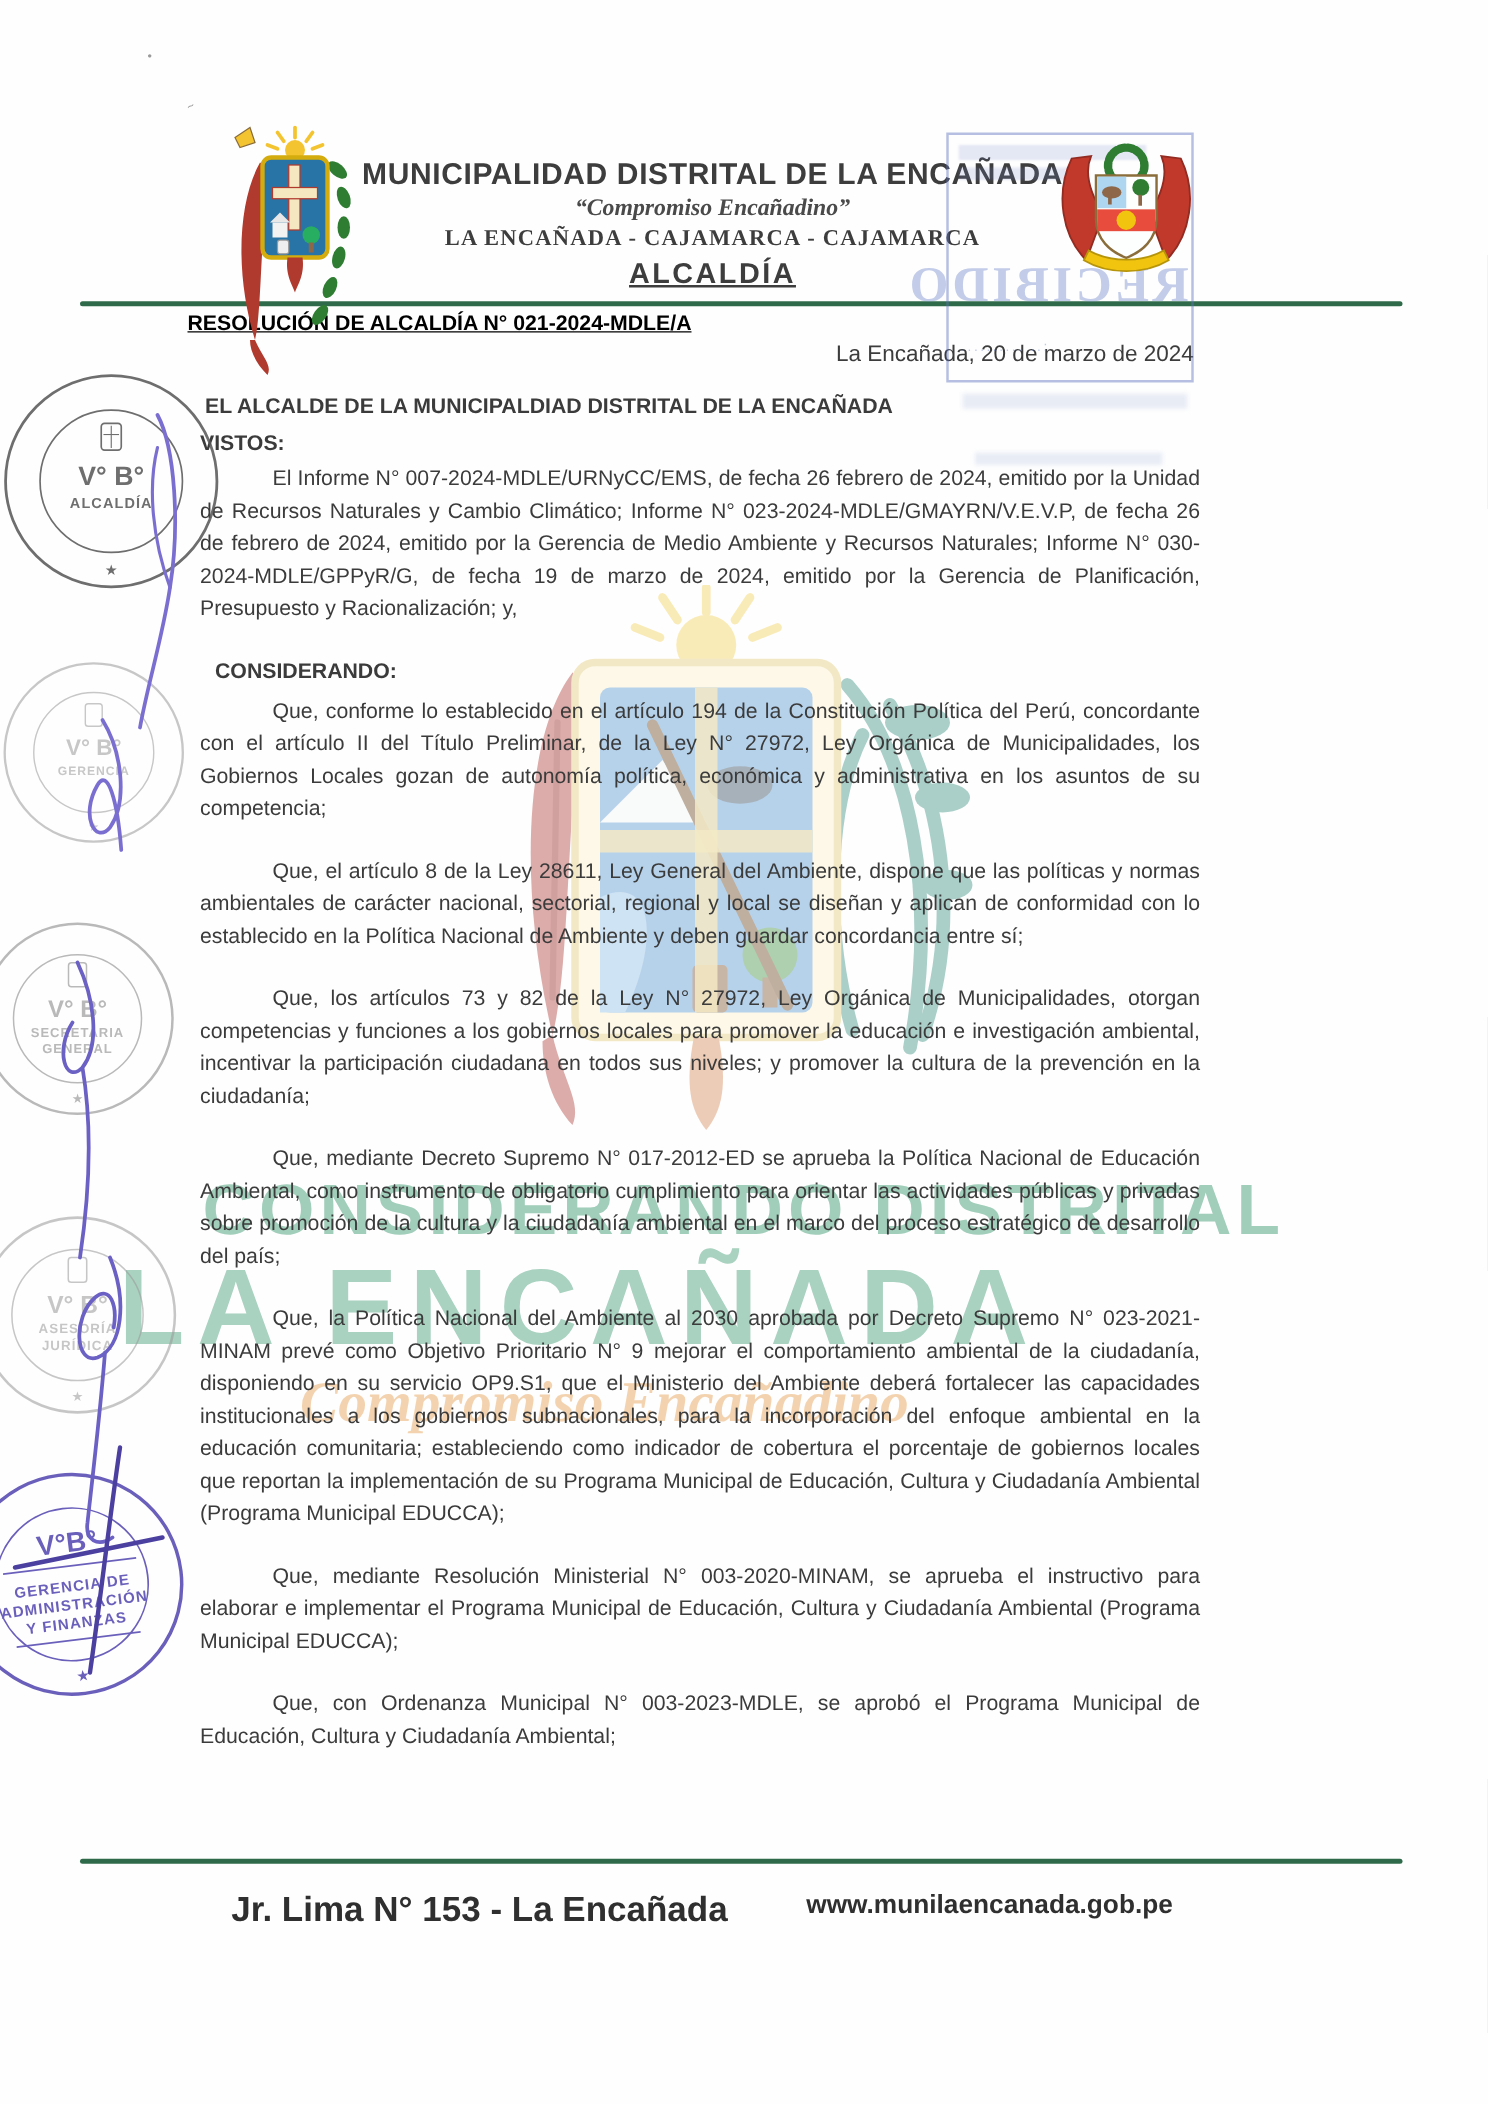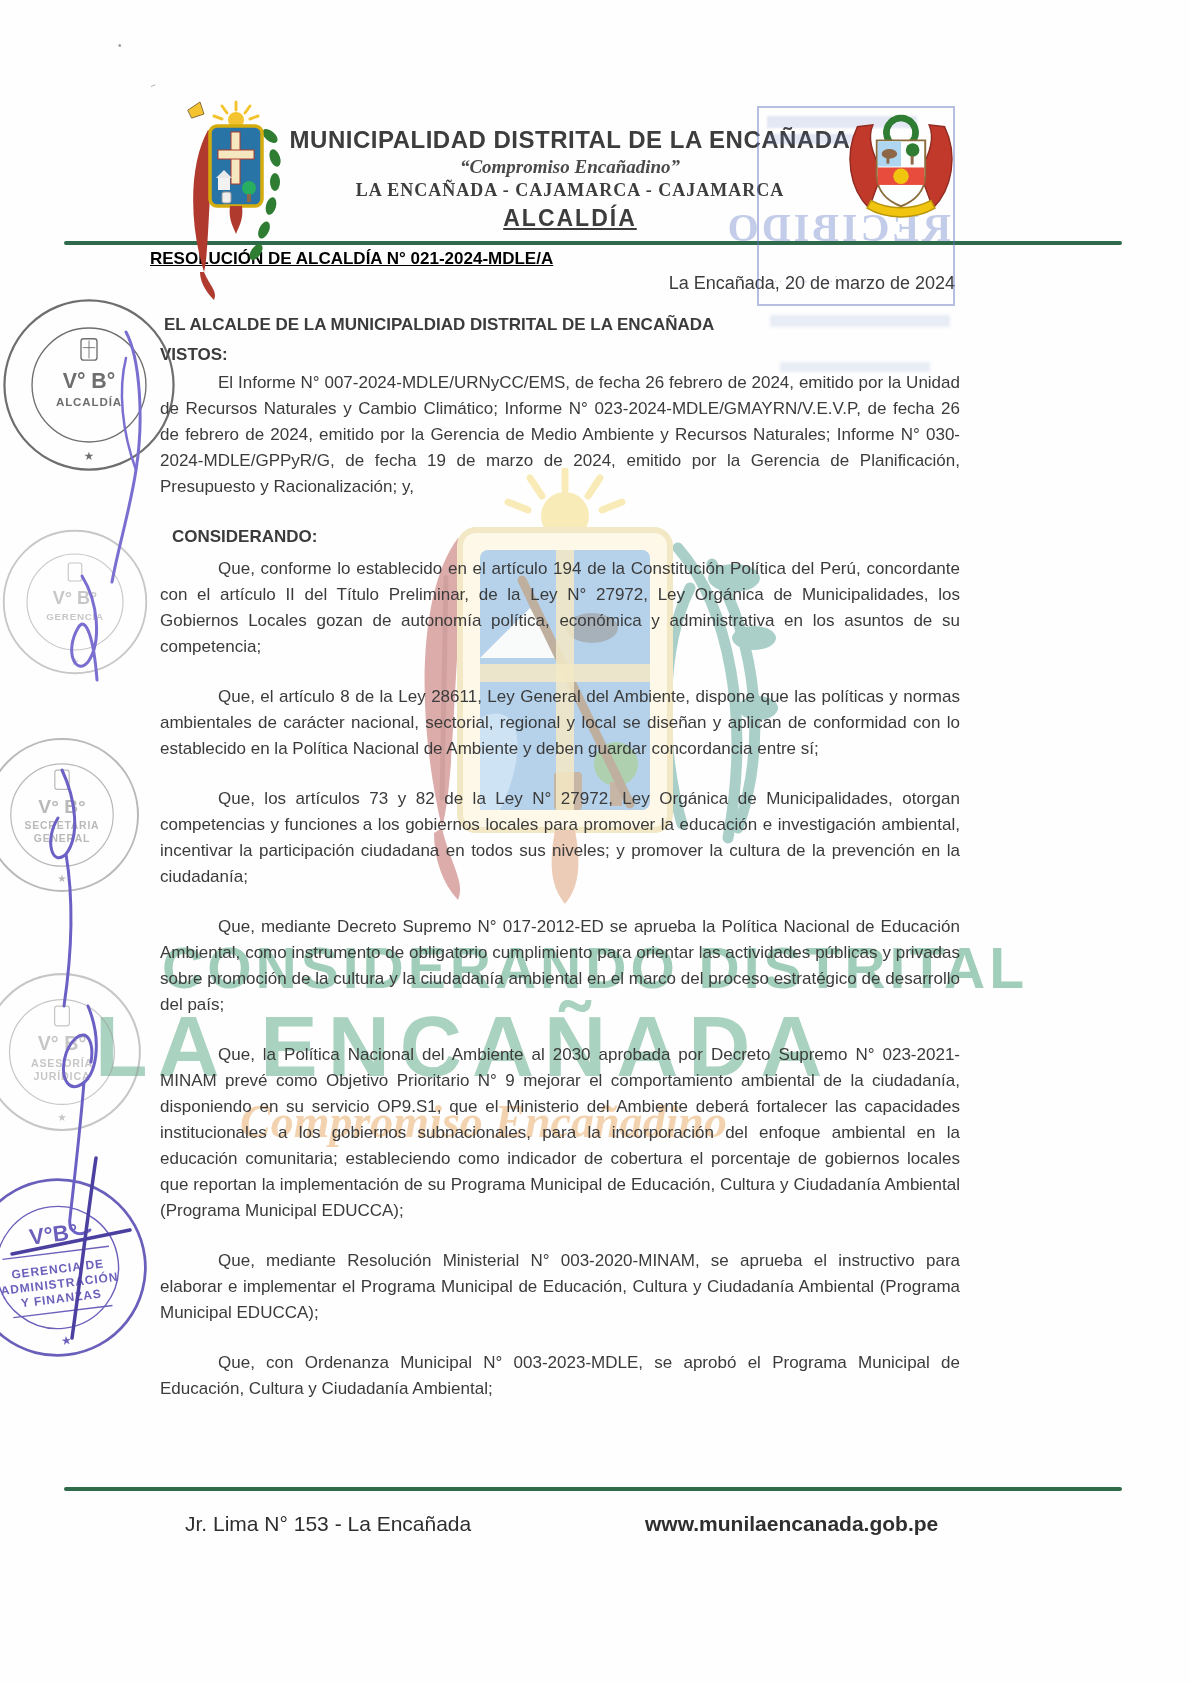--- a/index.html
+++ b/index.html
@@ -54,21 +54,21 @@
   .st-c{left:-18px;top:735px;width:160px;height:160px;color:#8f8f8f;opacity:.62;}
   .st-d{left:-20px;top:970px;width:164px;height:164px;color:#9a9a9a;opacity:.55;}
   .st-e{left:-35px;top:1175px;width:185px;height:185px;color:#5b50b4;opacity:.9;transform:rotate(-7deg);}
   .stamp svg{width:100%;height:100%;}
   .stamp .ring{fill:currentColor;font-size:12.5px;font-weight:bold;letter-spacing:1.5px;}
   .stamp .vb{fill:currentColor;font-size:24px;font-weight:bold;}
   .stamp .office{fill:currentColor;font-size:13px;font-weight:bold;letter-spacing:1px;}
   .stamp .star{fill:currentColor;font-size:13px;}
   .sig-layer{position:absolute;left:0;top:0;z-index:4;pointer-events:none;}
   
-  .footer-address{position:absolute;left:185px;top:1512px;font-size:21px;font-weight:normal;color:#2f2f2f;}
+  .footer-address{position:absolute;left:185px;top:1512px;font-size:28px;font-weight:bold;color:#2f2f2f;}
   .footer-website{position:absolute;left:645px;top:1512px;font-size:21px;font-weight:bold;color:#2f2f2f;}
   
   .speck{position:absolute;color:#9a9a9a;font-size:10px;}
 </style>
 </head>
 <body>
 
 <div class="page">
 
   <div class="speck" style="left:118px;top:40px;">•</div>

